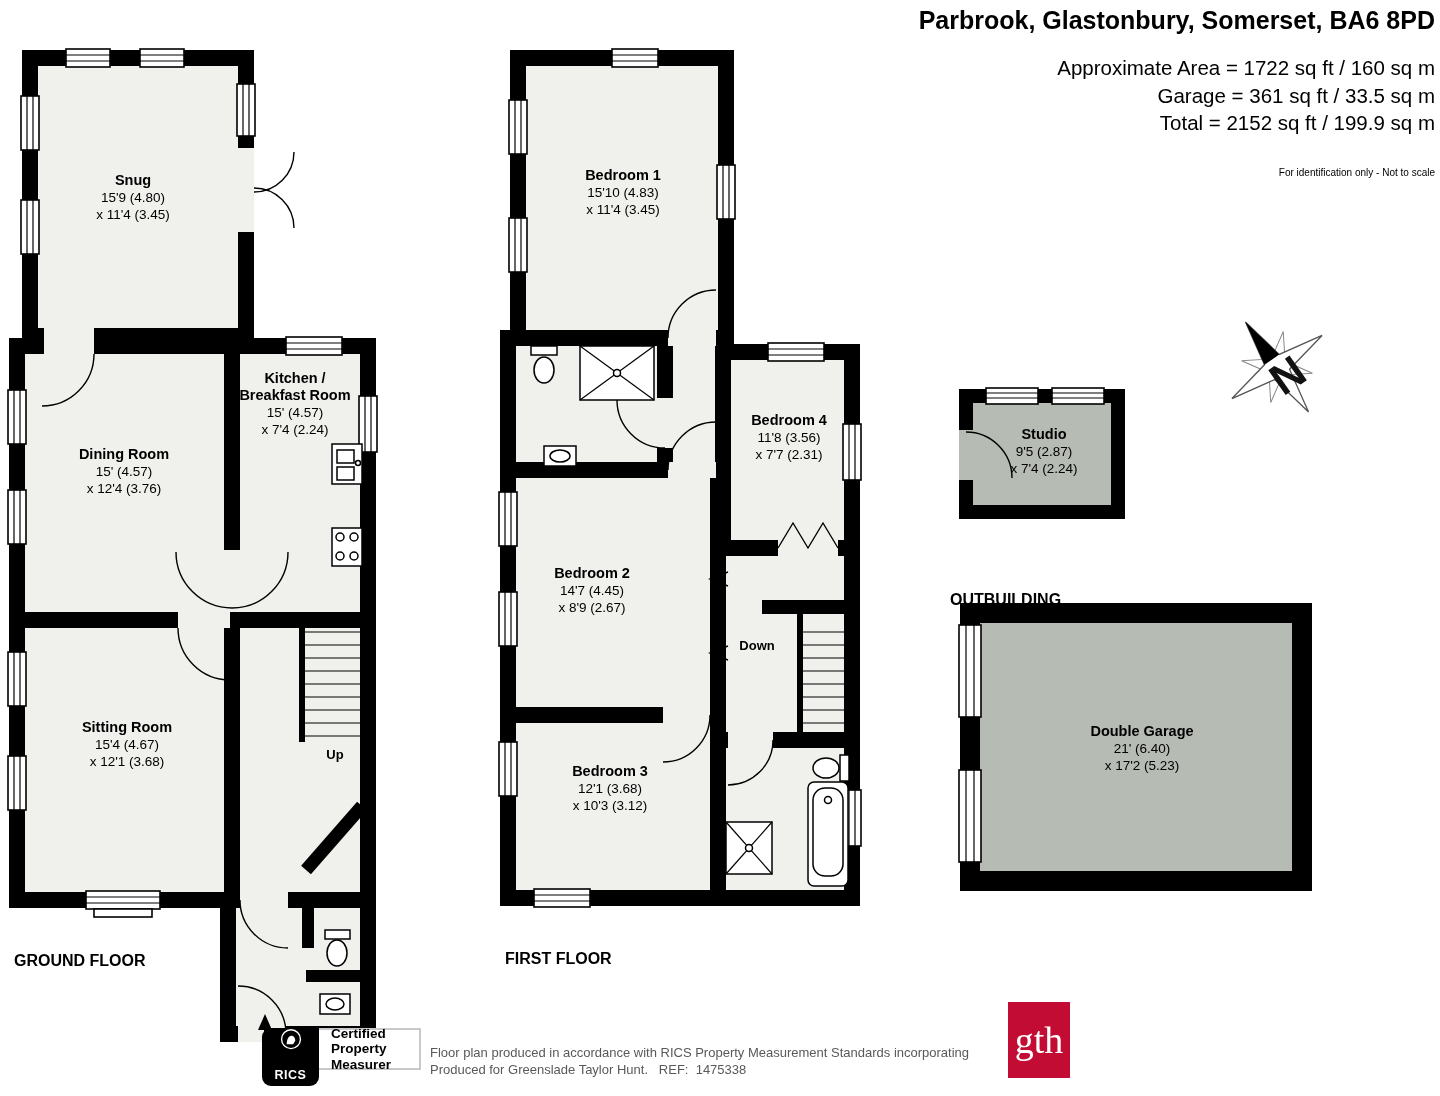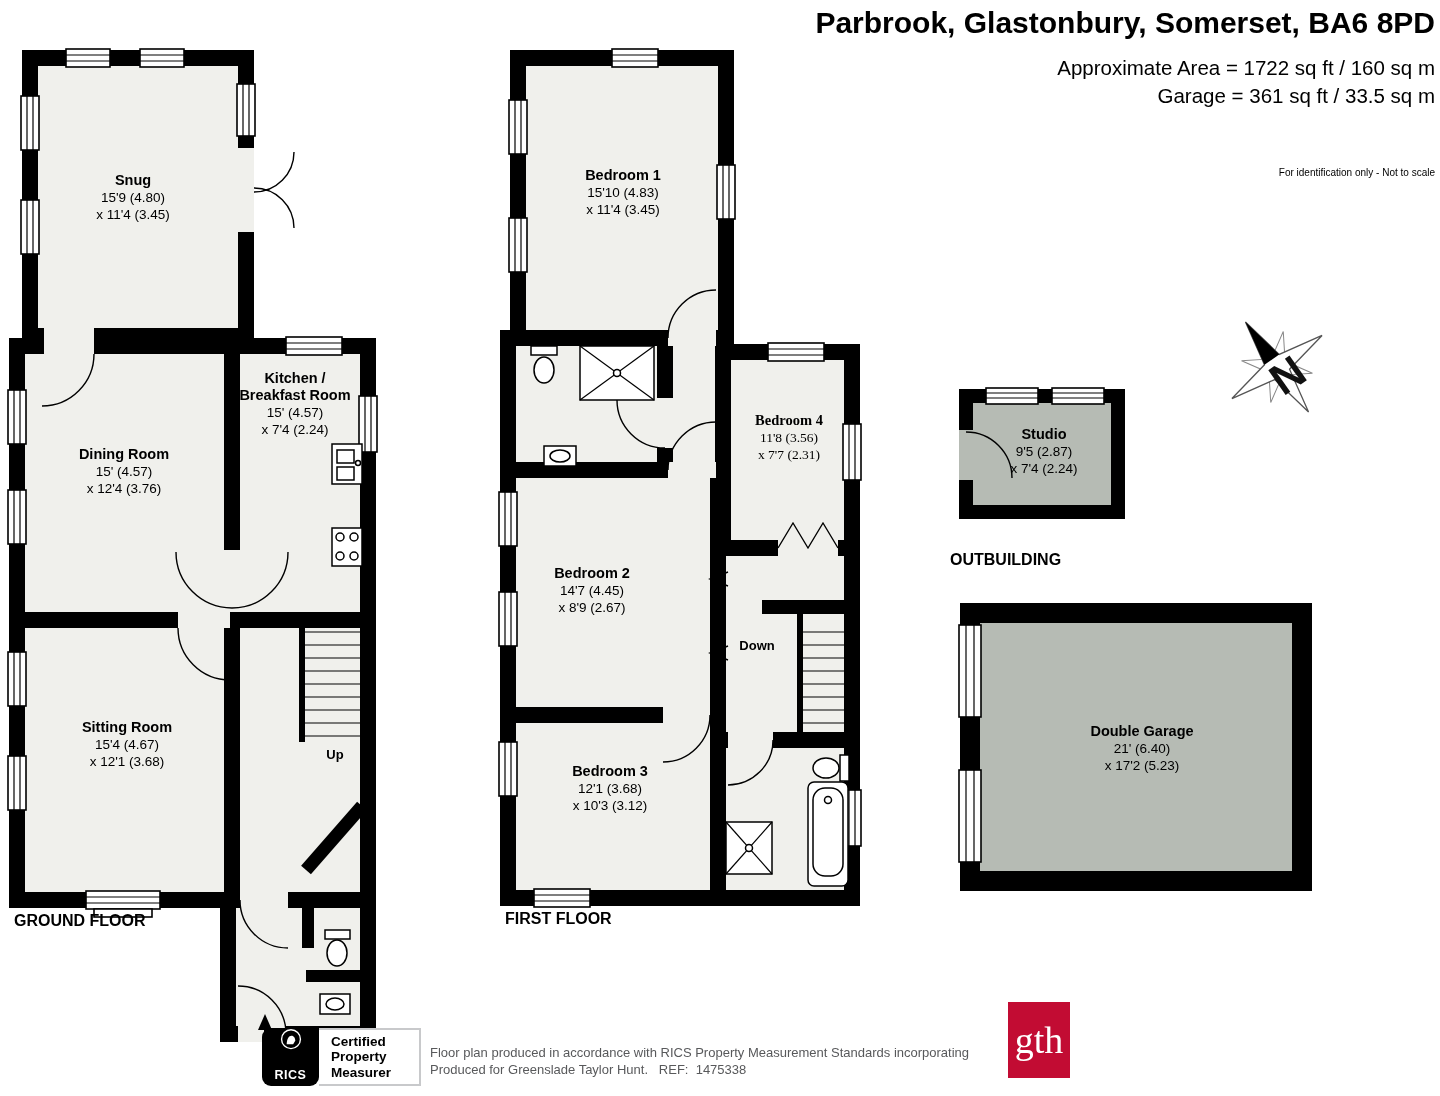--- a/index.html
+++ b/index.html
@@ -20,36 +20,36 @@
   .gapa{ fill:#b6bbb4; stroke:none; }
   .door{ fill:none; stroke:#000; stroke-width:1.4; }
   .fx  { fill:#fff; stroke:#000; stroke-width:1.5; }
   .tread{ stroke:#000; stroke-width:1.2; }
   .stub{ fill:#000; }
   .cmaj{ fill:#fff; stroke:#555; stroke-width:1.3; }
   .cmin{ fill:#fff; stroke:#888; stroke-width:1; }
   .cn  { font-family:"Liberation Sans",sans-serif; font-weight:bold; font-size:44px; fill:#111; }
 
   
-  .title { position:absolute; right:5px; top:6px; font-weight:800; font-size:30px; letter-spacing:0; white-space:nowrap; }
+  .title { position:absolute; right:5px; top:6px; font-weight:800; font-size:25px; letter-spacing:0; white-space:nowrap; }
   .areas { position:absolute; right:5px; top:54px; text-align:right; font-size:20.5px; line-height:27.5px; }
   .scale-note { position:absolute; right:5px; top:167px; font-size:10px; }
 
   .room-label { position:absolute; transform:translate(-50%,-50%); text-align:center;
                 font-size:13.5px; line-height:17px; white-space:nowrap; }
   .room-label .rname { font-weight:bold; font-size:14.5px; }
-  .floor-label { position:absolute; font-weight:bold; font-size:16px; }
+  .floor-label { position:absolute; font-weight:bold; font-size:16px;margin-top:40px; }
   .stair-label { position:absolute; transform:translate(-50%,-50%); font-weight:bold; font-size:13px; }
 
   .rics { position:absolute; left:262px; top:1028px; display:flex; align-items:stretch; }
   .rics-black { width:57px; height:58px; background:#000; border-radius:9px; color:#fff;
                 display:flex; flex-direction:column; align-items:center; justify-content:flex-end;
                 padding-bottom:4px; position:relative; z-index:1;gap:16px; }
   .rics-brand { font-weight:bold; font-size:12.5px; letter-spacing:0.5px; }
-  .rics-box { border:2px solid #c8c9cb; border-left:none; width:102px; height:58px;
+  .rics-box { border:2px solid #c8c9cb; border-left:none; width:102px; height:42px;
               display:flex; flex-direction:column; justify-content:center; padding-left:12px;
               font-size:13.5px; font-weight:bold; line-height:15.5px; background:#fff; }
   .footer-text { position:absolute; left:430px; top:1044px; font-size:13px; line-height:17px; color:#58595b; }
   .footer-text div { white-space:pre; }
   .gth { position:absolute; left:1008px; top:1002px; width:62px; height:76px; background:#c20c33;
          color:#fff; display:flex; align-items:center; justify-content:center;
          font-family:Liberation Serif, serif; font-size:38px; }
 </style>
 </head>
 <body>
@@ -306,20 +306,21 @@
     <polygon points="0,-55 9,-9 -9,-9" fill="#000"></polygon>
     <text class="cn" x="4" y="28" text-anchor="middle">N</text>
   </g>
 </svg>
 
 <div class="title">Parbrook, Glastonbury, Somerset, BA6 8PD</div>
 
 <div class="areas">
   <div>Approximate Area = 1722 sq ft / 160 sq m</div>
   <div>Garage = 361 sq ft / 33.5 sq m</div>
+  <div>Total = 2152 sq ft / 199.9 sq m</div>
 </div>
 <div class="scale-note">For identification only - Not to scale</div>
 
 <div class="room-label" style="left:133px; top:197px;">
   <div class="rname">Snug</div>
   <div>15'9 (4.80)</div>
   <div>x 11'4 (3.45)</div>
 </div>
 <div class="room-label" style="left:124px; top:471px;">
   <div class="rname">Dining Room</div>
@@ -336,21 +337,21 @@
   <div class="rname">Sitting Room</div>
   <div>15'4 (4.67)</div>
   <div>x 12'1 (3.68)</div>
 </div>
 
 <div class="room-label" style="left:623px; top:192px;">
   <div class="rname">Bedroom 1</div>
   <div>15'10 (4.83)</div>
   <div>x 11'4 (3.45)</div>
 </div>
-<div class="room-label" style="left:789px; top:437px;font-family:Liberation Serif, serif;">
+<div class="room-label" style="left:789px; top:437px;">
   <div class="rname">Bedroom 4</div>
   <div>11'8 (3.56)</div>
   <div>x 7'7 (2.31)</div>
 </div>
 <div class="room-label" style="left:592px; top:590px;">
   <div class="rname">Bedroom 2</div>
   <div>14'7 (4.45)</div>
   <div>x 8'9 (2.67)</div>
 </div>
 <div class="room-label" style="left:610px; top:788px;">

